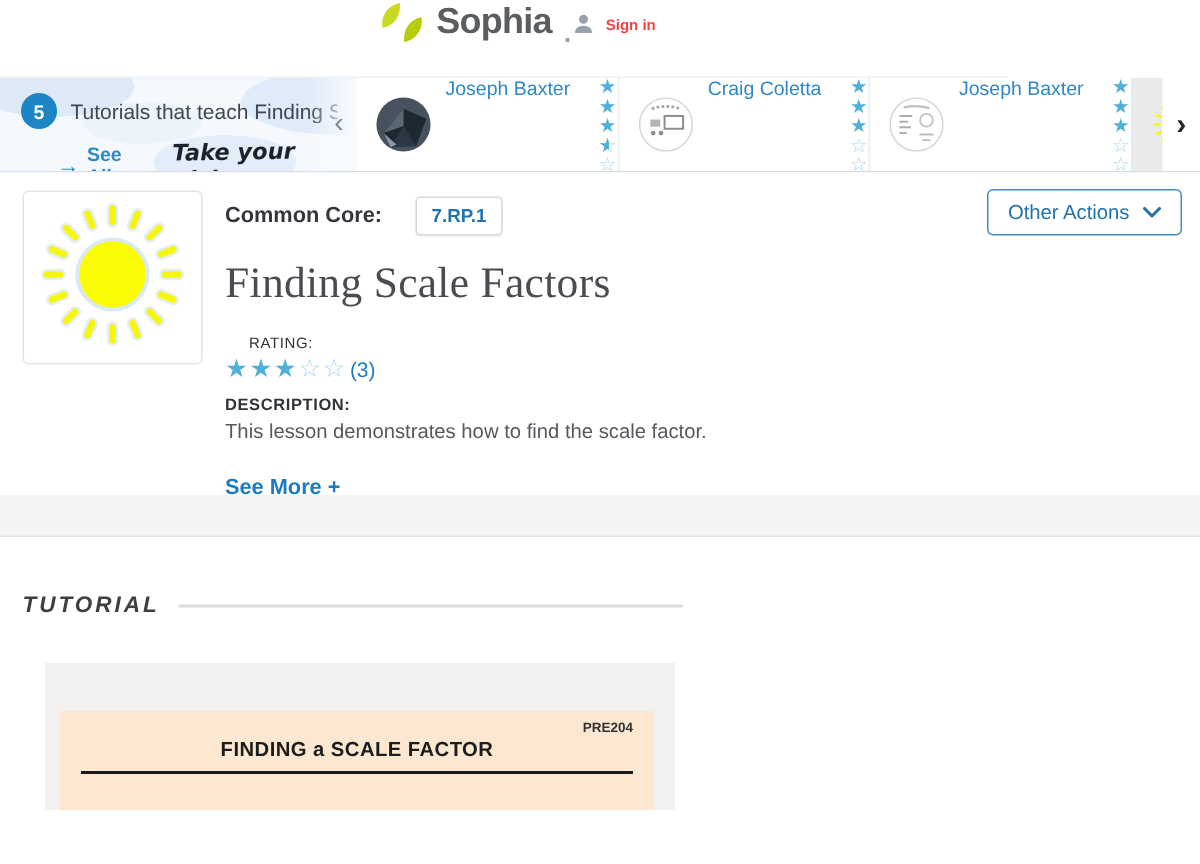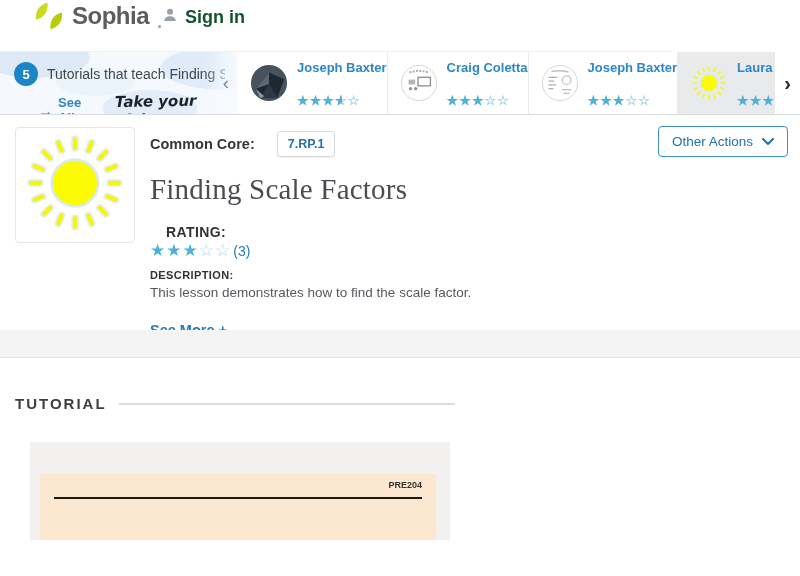--- a/index.html
+++ b/index.html
@@ -2,27 +2,27 @@
 <html><head>
 <meta charset="utf-8">
 <style>
   * { margin:0; padding:0; box-sizing:border-box; }
   html,body { width:800px; height:576px; overflow:hidden; background:#fff;
               font-family:"Liberation Sans", sans-serif; }
   .page { position:relative; width:800px; height:576px; background:#fff; }
 
   
   .topbar { position:absolute; top:0; left:0; width:672px; height:52px; background:#fff;
-            display:flex; align-items:center; justify-content:flex-start;
+            display:flex; align-items:center; justify-content:center;
             padding:0 16px 16px 34px; border-bottom:1px solid #eef1f3; }
   .brand { display:flex; align-items:flex-start; gap:8px; cursor:pointer; }
   .brand-text { font-size:24px; font-weight:bold; color:#5b5e61; letter-spacing:-0.5px; line-height:30px; }
   .brand-dot { font-size:18px; font-weight:bold; color:#9aa0a5; align-self:flex-end; line-height:26px; }
   .signin { display:flex; align-items:center; gap:7px; cursor:pointer; }
-  .signin span { font-size:18px; font-weight:bold; color:#14532d; }
+  .signin span { font-size:10px; font-weight:bold; color:#ef4444; }
 
   
   .carousel { position:absolute; top:52px; left:0; width:800px; height:63px; background:#fff;
               border-bottom:1px solid #d9dde1; }
   .car-left { position:absolute; left:0; top:0; width:238px; height:62px;
               background-color:#f5f9fd;
               background-image:
                 radial-gradient(ellipse 55px 20px at 35px 6px,  #dde9f6 98%, transparent),
                 radial-gradient(ellipse 48px 18px at 150px 56px,#e2edf9 98%, transparent),
                 radial-gradient(ellipse 65px 22px at 225px 16px,#dfebf8 98%, transparent),
@@ -44,21 +44,21 @@
   .chev { position:absolute; top:0; height:62px; display:flex; align-items:center;
           justify-content:center; cursor:pointer; }
   .chev-left  { left:214px; width:24px; font-size:19px; color:#7d8790; }
   .chev-right { right:0; width:25px; background:#fff; font-size:20px; font-weight:bold; color:#24292e; }
   .cards { position:absolute; left:238px; top:0; width:537px; height:62px; display:flex; background:#fff; }
   .card { flex:1; display:flex; align-items:center; gap:9px; padding-left:12px;
           border-left:1px solid #e8ecef; cursor:pointer; background:#fff; }
   .card:first-child { border-left:none; }
   .card.selected { background:#e9eaeb; }
   .avatar { width:38px; height:38px; flex-shrink:0; }
-  .card-info { display:flex; flex-direction:column; gap:19px;font-weight:bold; }
+  .card-info { display:flex; gap:19px; }
   .card-name { font-size:13px; color:#2e87c6; white-space:nowrap; }
 
   
   .stars { letter-spacing:1px; line-height:1; }
   .stars .star { position:relative; display:inline-block; color:#a9d6eb; }
   .stars .star.full { color:#4fb0d8; }
   .stars .star.half .h-base { color:#a9d6eb; }
   .stars .star.half .h-top { position:absolute; left:0; top:0; width:55%; overflow:hidden; color:#4fb0d8; }
   .stars.sm { font-size:13px; }
   .stars.lg { font-size:17px; }
@@ -69,41 +69,41 @@
            border:1px solid #e6e6e6; border-radius:4px; display:flex; align-items:center;
            justify-content:center; }
   .hero-body { position:absolute; left:150px; top:16px; width:520px; }
   .cc-row { display:flex; align-items:center; gap:22px; }
   .cc-label { font-size:14.5px; font-weight:bold; color:#33373c; }
   .cc-badge { border:1px solid #d9d9d9; border-radius:3px; padding:5px 10px; background:#fff;
               color:#2273b2; font-size:12.5px; font-weight:bold; cursor:pointer;
               box-shadow:0 1px 1px rgba(0,0,0,0.05); }
   .title { font-family:"Liberation Serif","DejaVu Serif",serif; font-size:29px; font-weight:500;
            color:#494d52; margin-top:16px; letter-spacing:0.2px; }
-  .r-label { margin-top:18px; font-size:14px; font-weight:bold; color:#2f3337; letter-spacing:0.4px;padding-left:16px; }
+  .r-label { margin-top:18px; font-size:10px; font-weight:normal; color:#2f3337; letter-spacing:0.4px;padding-left:16px; }
   .r-row { display:flex; align-items:center; gap:2px; margin-top:2px; }
   .r-count { color:#1c7cc0; font-size:14px; cursor:pointer; }
   .a-row { margin-top:11px; display:flex; align-items:baseline; }
   .a-label { font-size:11px; font-weight:bold; color:#2f3337; letter-spacing:0.4px; }
   .a-val { font-size:14px; color:#55595e; margin-left:9px; }
   .d-label { margin-top:10px; font-size:11px; font-weight:bold; color:#2f3337; letter-spacing:0.4px; }
   .d-text { margin-top:4px; font-size:13.5px; color:#55595e; }
   .see-more { display:inline-block; margin-top:22px; color:#1c7cc0; font-size:14.5px;
               font-weight:600; cursor:pointer; text-decoration:none; }
   .other-actions { position:absolute; right:12px; top:11px; display:flex; align-items:center; gap:9px;
                    background:#fff; border:1px solid #3e8fc6; border-radius:4px; padding:7px 13px;
                    color:#2272ae; font-size:13.5px; font-family:inherit; cursor:pointer; }
 
   
   .gray-gap { position:absolute; top:330px; left:0; width:800px; height:28px; background:#f4f4f5;
               border-bottom:1px solid #e3e3e3; }
 
   
   .tutorial-sec { position:absolute; top:358px; left:0; width:800px; height:218px; background:#fff; }
-  .tut-head { display:flex; align-items:center; width:440px; margin:37px 0 0 15px; }
+  .tut-head { display:flex; align-items:center; width:440px; margin:37px 0 0 15px;font-style:italic; }
   .tut-head span.t { font-size:15px; font-weight:bold; color:#3f3f41; letter-spacing:2px; }
   .tut-line { flex:1; height:2px; background:#dcdcdc; margin-left:12px; }
   .viewer { margin:30px 0 0 30px; width:420px; }
   .viewer-bar { height:38px; display:flex; align-items:center; justify-content:space-between;
                 border-bottom:1px solid #cfcfcf; padding:0 24px 0 5px; background:#fff; }
   .box-logo { font-size:25px; font-weight:bold; color:#0061d5; letter-spacing:-1px; cursor:pointer; }
   .viewer-icons { display:flex; align-items:center; gap:20px; }
   .viewer-icons svg { cursor:pointer; }
   .viewer-doc { height:98px; background:#f3f1ef; padding:32px 14px 0 10px; cursor:default; }
   .doc-page { height:66px; background:#fce7d1; padding:6px 14px 0; overflow:hidden; }
@@ -299,19 +299,20 @@
   <section class="tutorial-sec">
     <div class="tut-head">
       <span class="t">TUTORIAL</span>
       <span class="tut-line"></span>
     </div>
 
     <div class="viewer">
       <div class="viewer-doc">
         <div class="doc-page">
           <div class="doc-code">PRE204</div>
+          <div class="doc-title">FINDING a SCALE FACTOR</div>
           <div class="doc-rule"></div>
         </div>
       </div>
     </div>
   </section>
 
 </div>
 
 </body></html>

